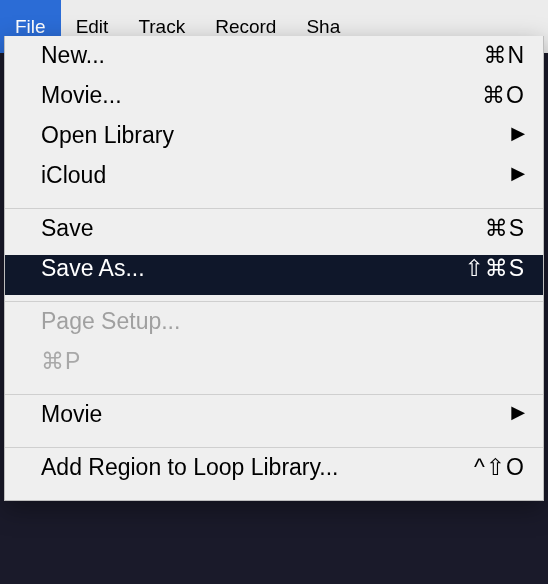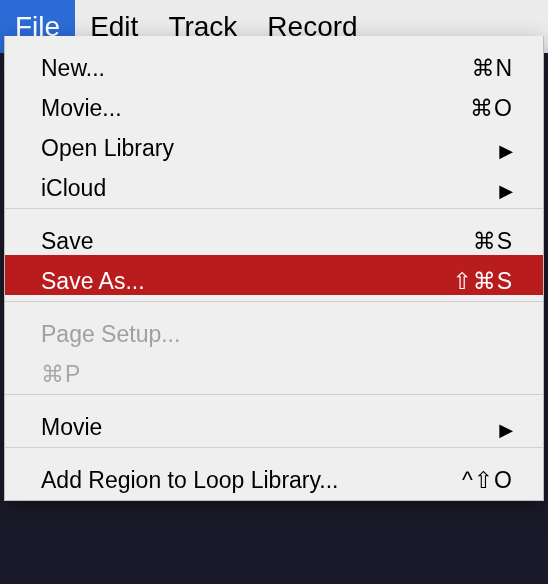--- a/index.html
+++ b/index.html
@@ -8,21 +8,21 @@
   background: #1a1a2a;
   width: 548px;
   height: 584px;
   overflow: hidden;
 }
 .menubar {
   display: flex;
   background: #ececec;
   height: 53px;
   align-items: stretch;
-  font-size: 28px;
+  font-size: 19px;
   color: #000;
 }
 .menubar-item {
   padding: 0 15px;
   display: flex;
   align-items: center;
   cursor: default;
 }
 .menubar-item.active {
   background: #2b6cd6;
@@ -34,33 +34,33 @@
   left: 4px;
   width: 540px;
   background: #efefef;
   border: 1px solid #bdbdbd;
   border-top: none;
   box-shadow: 0 8px 24px rgba(0,0,0,0.35);
   padding: 6px 0;
 }
 .menu-item {
   display: flex;
-  align-items: flex-end;
+  align-items: flex-start;
   justify-content: space-between;
   height: 40px;
-  padding: 0 30px 0 36px;
+  padding: 0 18px 0 36px;
   font-size: 23px;
   color: #000;
   cursor: default;
 }
 .menu-item.disabled {
   color: #a0a0a0;
 }
 .menu-item.highlighted {
-  background: #b91c1c;
+  background: #0f172a;
   color: #fff;
 }
 .menu-item .shortcut {
   font-size: 23px;
   letter-spacing: 1px;
   display: flex;
   align-items: center;
   gap: 2px;
 }
 .menu-item.disabled .shortcut {
@@ -78,20 +78,21 @@
 .menu-item .label { flex: 1; }
 </style>
 </head>
 <body>
 
 <div class="menubar">
   <div class="menubar-item active">File</div>
   <div class="menubar-item">Edit</div>
   <div class="menubar-item">Track</div>
   <div class="menubar-item">Record</div>
+  <div class="menubar-item">Sha</div>
 </div>
 
 <div class="dropdown">
 
   <div class="menu-item">
     <span class="label">New...</span>
     <span class="shortcut">⌘N</span>
   </div>
 
   <div class="menu-item">

